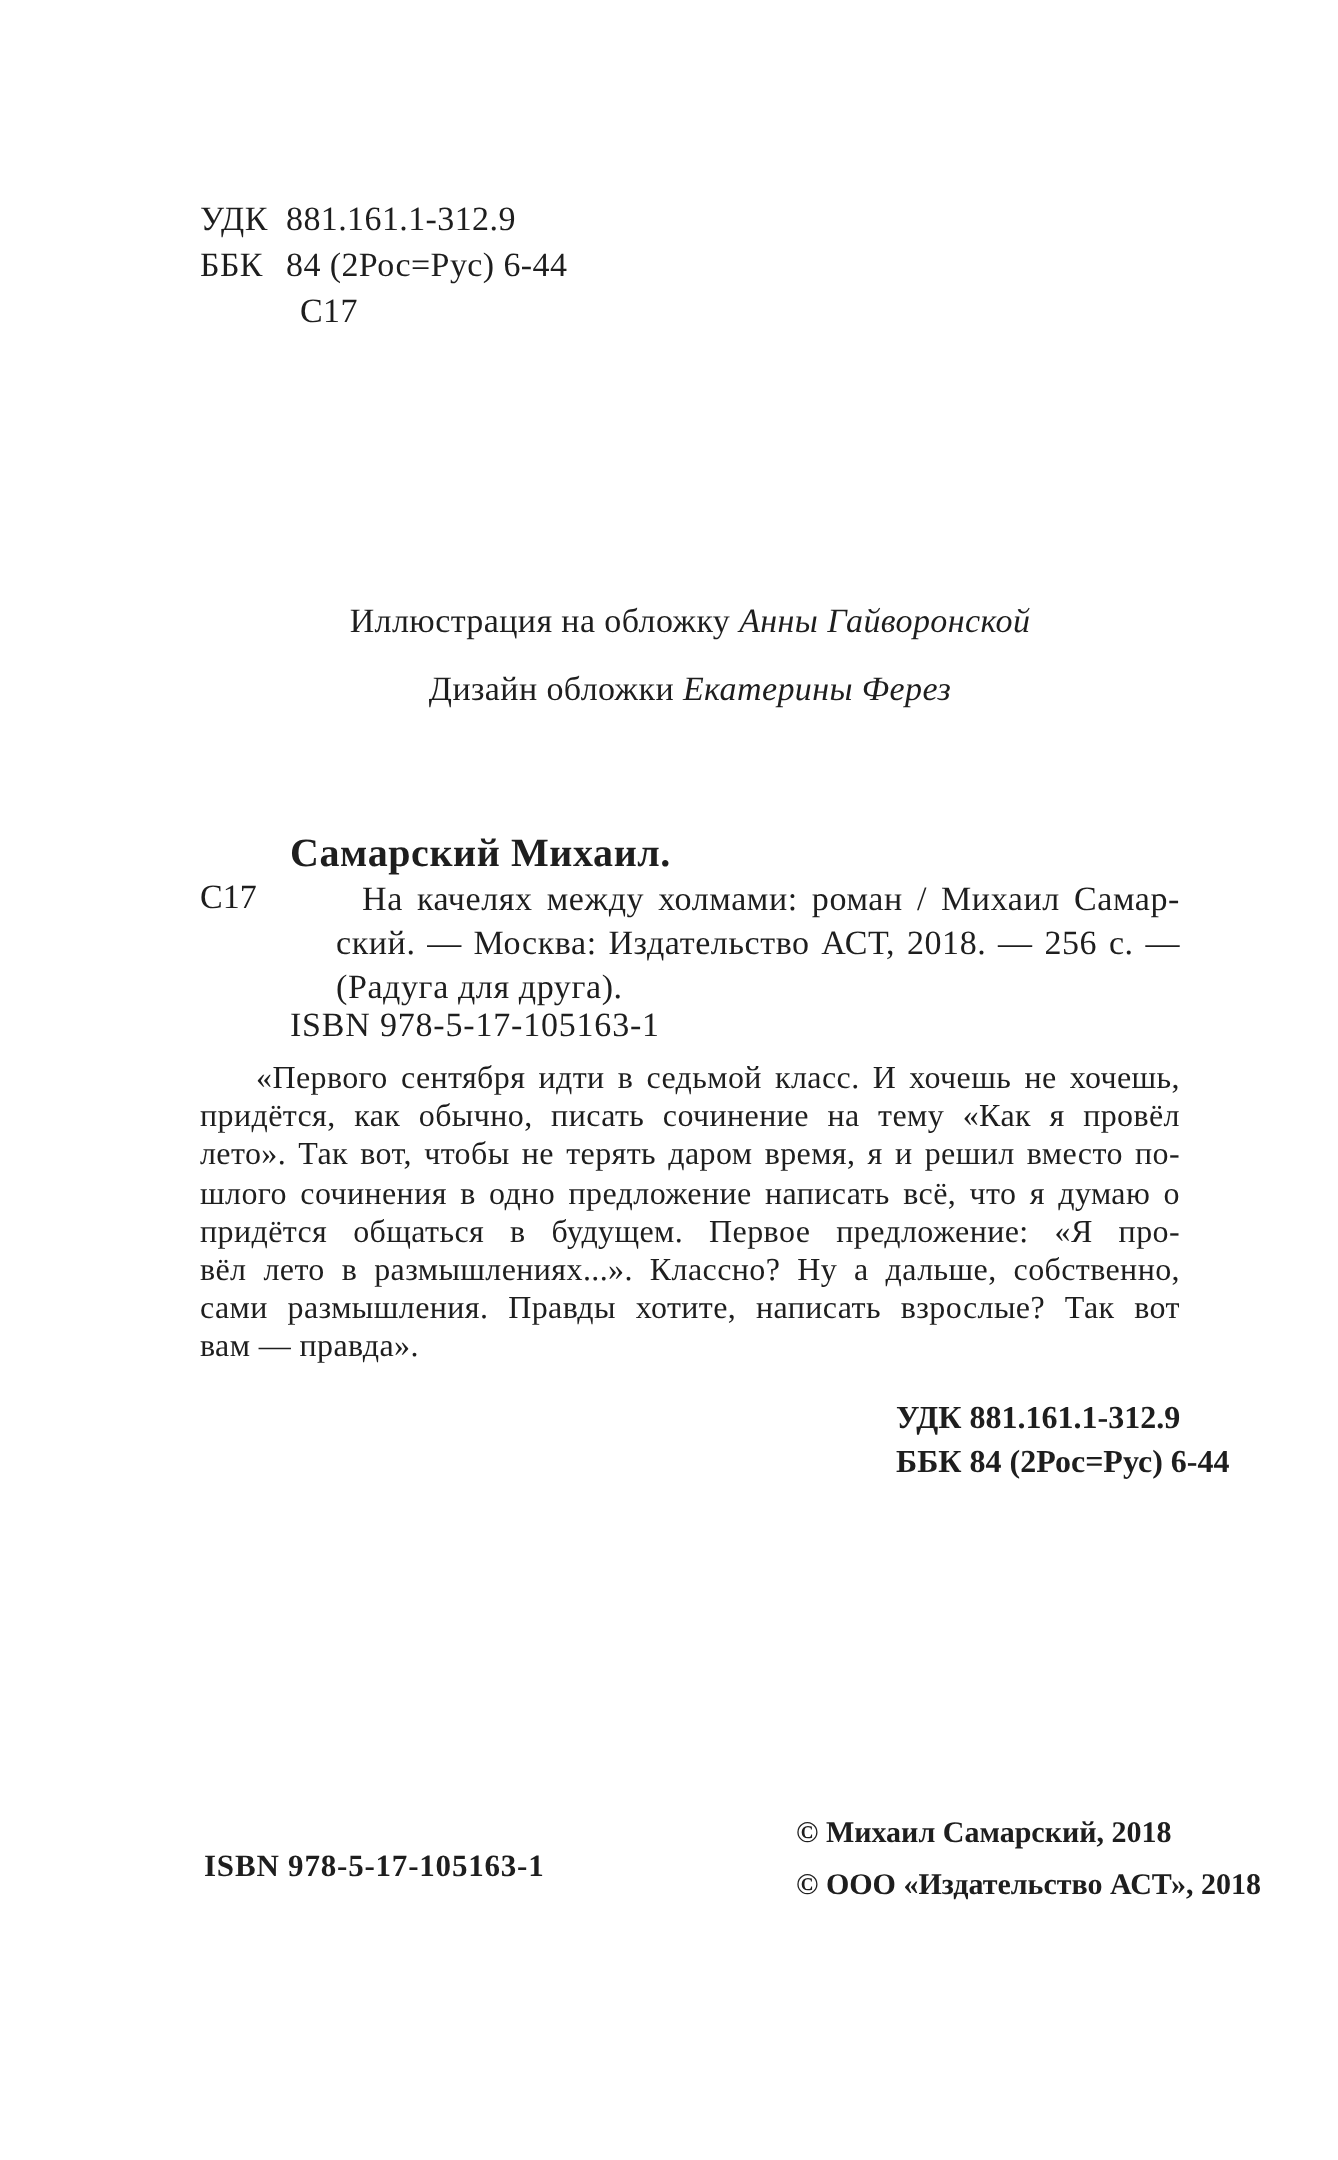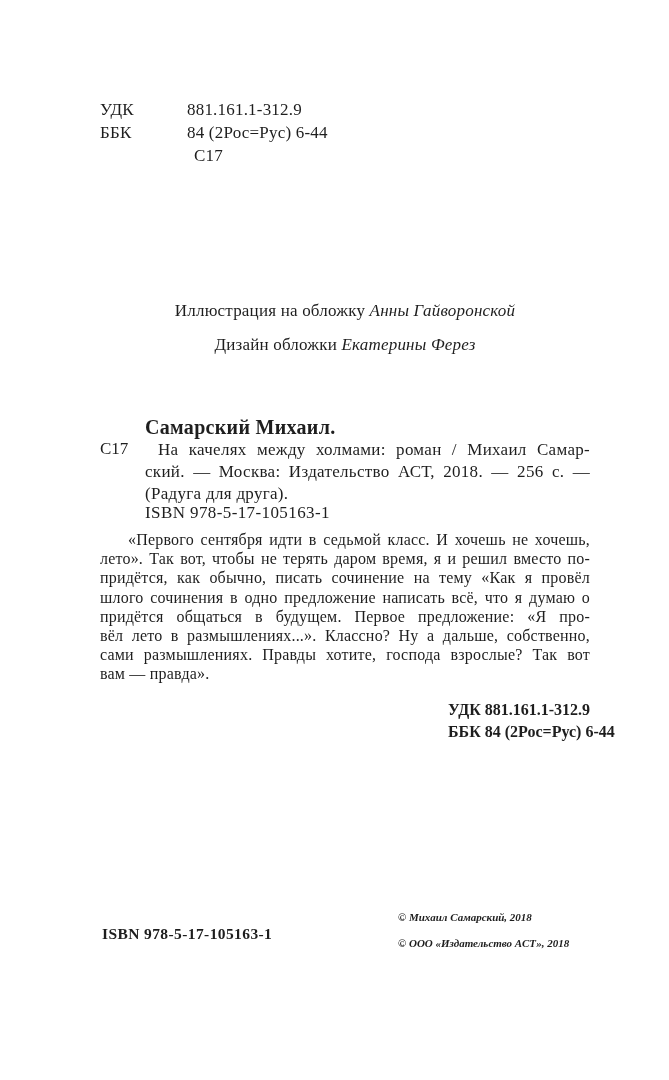--- a/index.html
+++ b/index.html
@@ -18,21 +18,21 @@
   }
   
   .top-codes {
     position: absolute;
     left: 100px;
     top: 98px;
     font-size: 17px;
     line-height: 23px;
     letter-spacing: 0.2px;
   }
-  .code-row { display: flex; gap: 44px; }
+  .code-row { display: flex; }
   .code-label { width: 43px; flex: 0 0 43px; }
   .code-value { white-space: nowrap; }
   .code-value.sign { padding-left: 7px; }
 
   
   .credits {
     position: absolute;
     left: 100px;
     top: 294px;
     width: 490px;
@@ -61,21 +61,21 @@
   }
   .bib-lines {
     position: absolute;
     left: 145px;
     top: 439px;
     width: 445px;
     font-size: 17px;
     line-height: 22px;
     letter-spacing: 0.3px;
   }
-  .bib-line { text-align: justify; text-align-last: justify; overflow: hidden; white-space: nowrap; }
+  .bib-line { text-align: justify; text-align-last: justify; overflow: hidden; white-space: nowrap; margin-left: 23px; }
   .bib-line.first { padding-left: 13px; }
   .bib-line.last { text-align: right; text-align-last: left; }
   .bib-isbn {
     position: absolute;
     left: 145px;
     top: 503px;
     font-size: 17px;
     letter-spacing: 0.4px;
     white-space: nowrap;
   }
@@ -112,25 +112,24 @@
     top: 925px;
     font-size: 15.5px;
     font-weight: bold;
     letter-spacing: 0.4px;
     white-space: nowrap;
   }
   .footer-copyrights {
     position: absolute;
     left: 398px;
     top: 905px;
-    font-size: 11px;
+    font-size: 15px;
     font-weight: bold;
     line-height: 25.5px;
     white-space: nowrap;
-    font-style: italic;
   }
 </style>
 </head>
 <body>
 
 <div class="page">
 
   <div class="top-codes">
     <div class="code-row">
       <span class="code-label">УДК</span>
@@ -163,26 +162,26 @@
   <div class="bib-lines">
     <div class="bib-line first">На качелях между холмами: роман / Михаил Самар-</div>
     <div class="bib-line">ский. — Москва: Издательство АСТ, 2018. — 256 с. —</div>
     <div class="bib-line last">(Радуга для друга).</div>
   </div>
 
   <div class="bib-isbn">ISBN 978-5-17-105163-1</div>
 
   <div class="annotation">
     <div class="ann-line first">«Первого сентября идти в седьмой класс. И хочешь не хочешь,</div>
+    <div class="ann-line">придётся, как обычно, писать сочинение на тему «Как я провёл</div>
     <div class="ann-line">лето». Так вот, чтобы не терять даром время, я и решил вместо по-</div>
-    <div class="ann-line">придётся, как обычно, писать сочинение на тему «Как я провёл</div>
     <div class="ann-line">шлого сочинения в одно предложение написать всё, что я думаю о</div>
     <div class="ann-line">придётся общаться в будущем. Первое предложение: «Я про-</div>
     <div class="ann-line">вёл лето в размышлениях...». Классно? Ну а дальше, собственно,</div>
-    <div class="ann-line">сами размышлениях. Правды хотите, господа взрослые? Так вот</div>
+    <div class="ann-line">сами размышления. Правды хотите, написать взрослые? Так вот</div>
     <div class="ann-line last">вам — правда».</div>
   </div>
 
   <div class="bottom-codes">
     <div>УДК 881.161.1-312.9</div>
     <div>ББК 84 (2Рос=Рус) 6-44</div>
   </div>
 
   <div class="footer-isbn">ISBN 978-5-17-105163-1</div>
 

